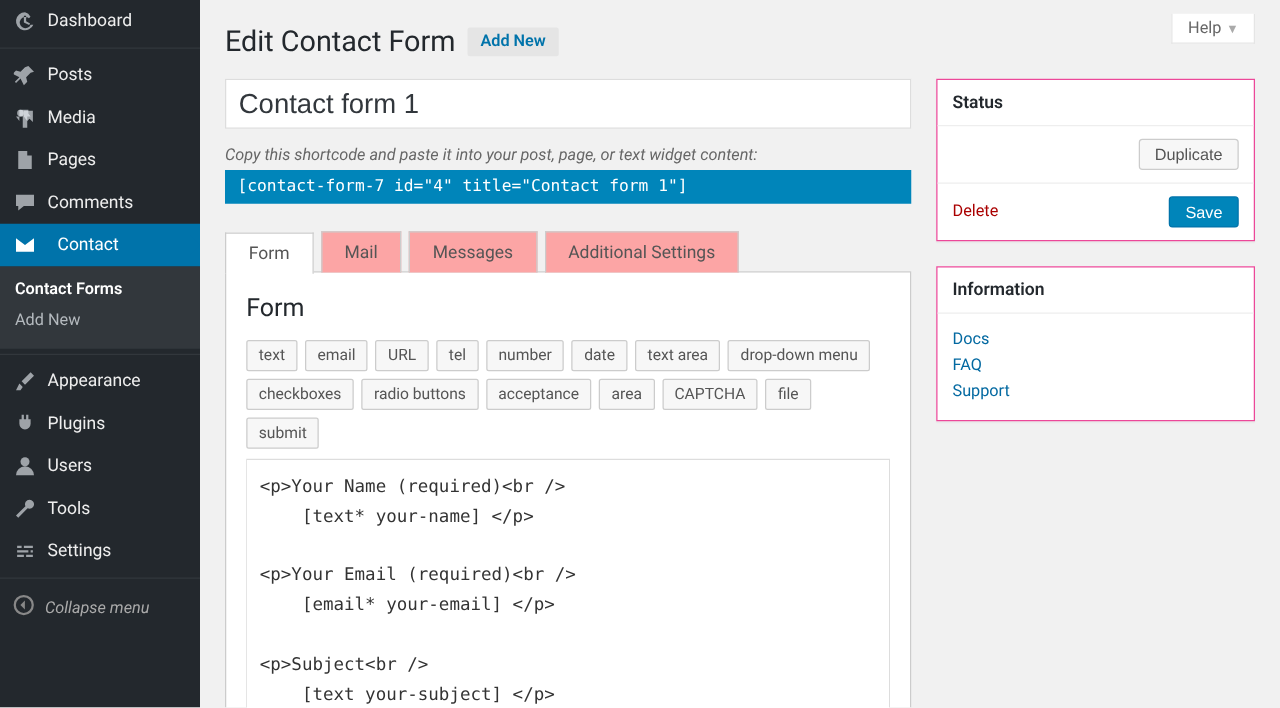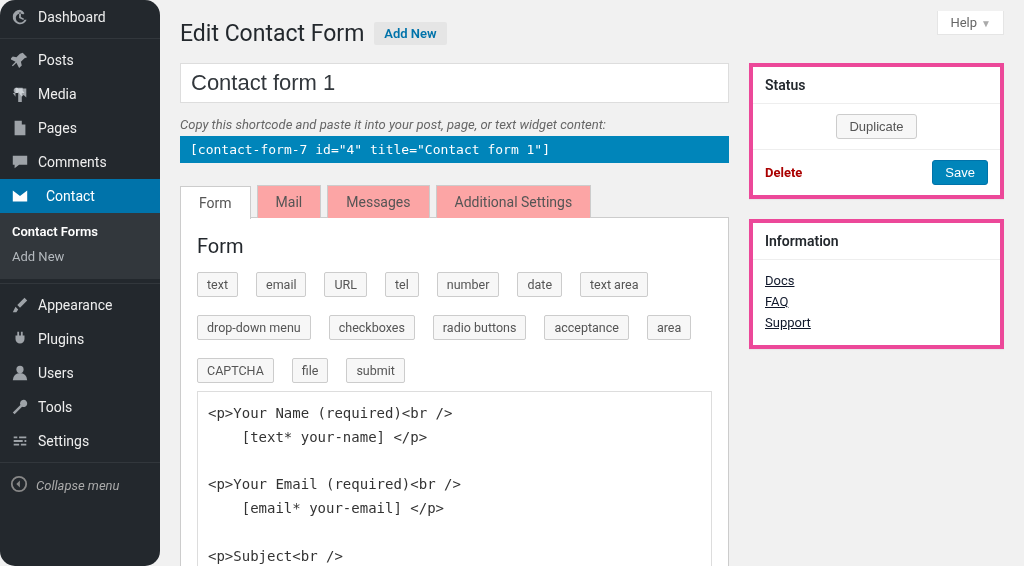--- a/index.html
+++ b/index.html
@@ -17,21 +17,20 @@
 
   
   .sidebar {
     width: 160px;
     background: #23282d;
     color: #eee;
     flex-shrink: 0;
     display: flex;
     flex-direction: column;
     font-size: 14px;
-    border-radius: 15px;
   }
   .sidebar .menu-item {
     display: flex;
     align-items: center;
     gap: 8px;
     padding: 8px 10px;
     color: #eee;
     cursor: pointer;
     position: relative;
   }
@@ -156,21 +155,21 @@
     border: 1px solid #ccc;
     padding: 16px;
     margin-top: -1px;
   }
   .panel h2 {
     font-size: 20px;
     font-weight: 400;
     color: #23282d;
     margin-bottom: 14px;
   }
-  .tag-row { display: flex; flex-wrap: wrap; gap: 18px; margin-bottom: 8px; }
+  .tag-row { display: flex; flex-wrap: wrap; gap: 6px; margin-bottom: 8px; }
   .tag-btn {
     background: #f7f7f7;
     border: 1px solid #ccc;
     padding: 4px 9px;
     font-size: 12.5px;
     color: #555;
     cursor: pointer;
     border-radius: 2px;
   }
   .form-textarea {
@@ -181,55 +180,55 @@
     padding: 10px;
     line-height: 1.7;
     resize: none;
     height: 250px;
     color: #333;
   }
 
   
   .postbox {
     background: #fff;
-    border: 4px solid #ec4899;
+    border: 1px solid #ec4899;
     box-shadow: 0 1px 1px rgba(0,0,0,.04);
     margin-bottom: 20px;
   }
   .postbox h3 {
     padding: 10px 12px;
     font-size: 14px;
     font-weight: 600;
     color: #23282d;
     border-bottom: 1px solid #eee;
   }
   .postbox .inner { padding: 10px 12px 12px 12px; }
   .postbox .action-row {
-    display: flex; justify-content: center; padding: 10px 12px;
+    display: flex; justify-content: flex-end; padding: 10px 12px;
   }
   .btn {
     background: #f7f7f7;
     border: 1px solid #ccc;
     color: #555;
     padding: 4px 12px;
     border-radius: 3px;
     cursor: pointer;
     font-size: 13px;
   }
   .btn-primary {
     background: #0085ba;
     border: 1px solid #0073aa;
     color: #fff;
   }
   .major-row {
     display: flex; justify-content: space-between; align-items: center;
     padding: 10px 12px; border-top: 1px solid #eee;
   }
-  .delete-link { color: #a00; cursor: pointer; font-weight: bold; }
-  .info-links a { display: block; color: #0f172a; text-decoration: underline; padding: 3px 0; cursor:pointer; }
+  .delete-link { color: #a00; cursor: pointer; }
+  .info-links a { display: block; color: #0369a1; padding: 3px 0; cursor:pointer; }
 </style>
 </head>
 <body>
 
 <nav class="sidebar">
   <div class="menu-item">
     <span class="icon">
         <svg width="18" height="18" viewBox="0 0 20 20">
           <path d="M10 2a8 8 0 107.4 11H15a5 5 0 11-1.5-5.7l1.4-1.4A8 8 0 0010 2zm1 3v5l3.5 2-0.8 1.3L9 11V5h2z"></path>
         </svg>

